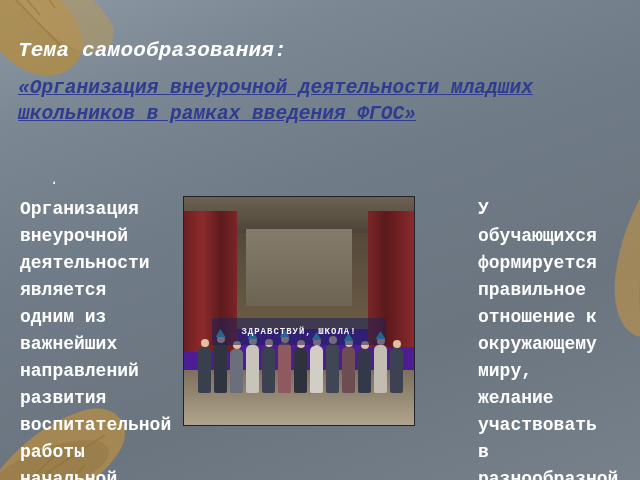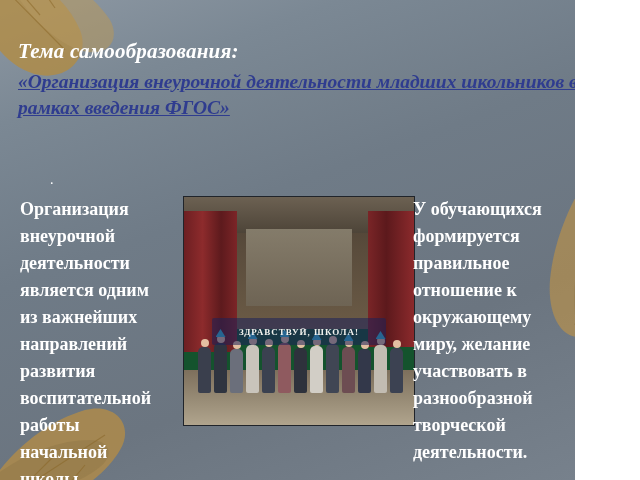--- a/index.html
+++ b/index.html
@@ -7,25 +7,26 @@
     padding: 0;
   }
   body {
     width: 640px;
     height: 480px;
     overflow: hidden;
     font-family: "Liberation Serif", serif;
   }
   .slide {
     position: relative;
-    width: 575px;
+    width: 640px;
     height: 480px;
     background: #6e7a86;
     background: linear-gradient(160deg, #8d98a3 0%, #7b8894 18%, #6f7b87 42%, #6b7580 70%, #77818c 100%);
     overflow: hidden;
+    font-family: Liberation Mono, monospace;
   }
   
   .leaf {
     position: absolute;
     pointer-events: none;
   }
   .leaf-tl {
     top: -40px;
     left: -30px;
     width: 200px;
@@ -61,21 +62,21 @@
     line-height: 1.25;
     letter-spacing: 0.2px;
   }
   .title-line2 {
     font-size: 19.5px;
     font-weight: bold;
     font-style: italic;
     color: #2f3c8f;
     text-decoration: underline;
     line-height: 1.32;
-    margin-top: 5px;
+    margin-top: 12px;
   }
   .dot-marker {
     position: absolute;
     left: 50px;
     top: 172px;
     color: #ffffff;
     font-size: 14px;
     z-index: 5;
   }
   .col-left {
@@ -107,21 +108,21 @@
     width: 230px;
     height: 228px;
     background: #1b1713;
     border: 1px solid #20242a;
     overflow: hidden;
     z-index: 4;
   }
   .photo-inner {
     position: absolute;
     inset: 0;
-    background: #14532d;
+    background: #4c1d95;
   }
   
   .ph-wall {
     position: absolute;
     left: 0; top: 0; right: 0; height: 58%;
     background: linear-gradient(180deg, #4a3f33 0%, #5a4c3c 40%, #6b5b46 100%);
   }
   .ph-ceiling {
     position: absolute;
     left: 0; top: 0; right: 0; height: 16%;

